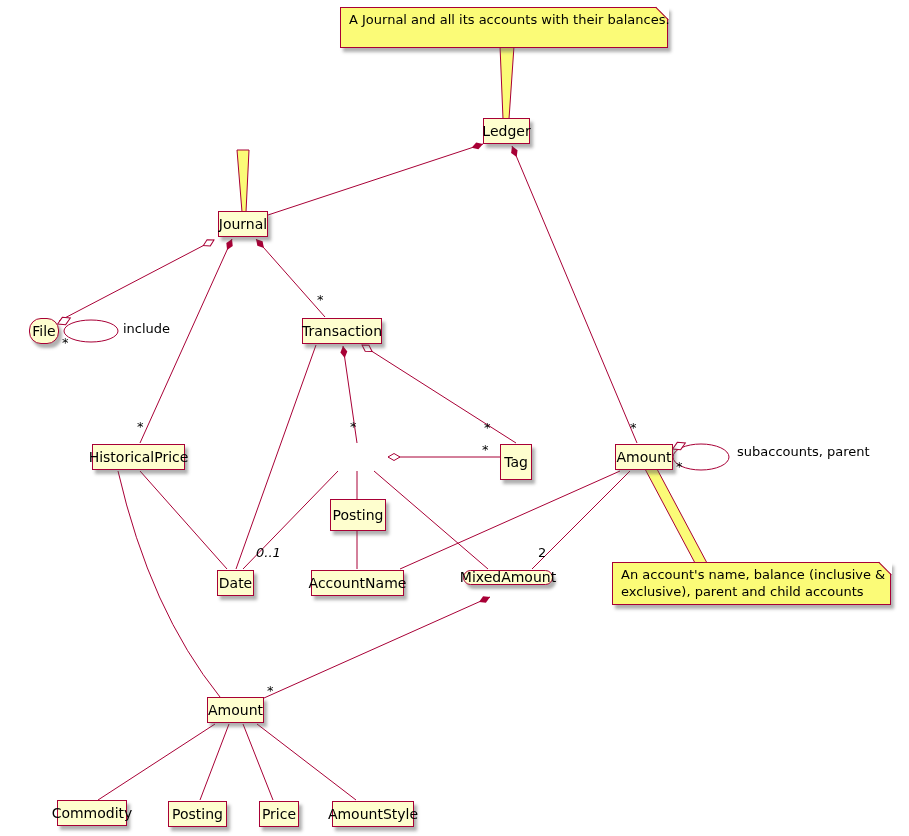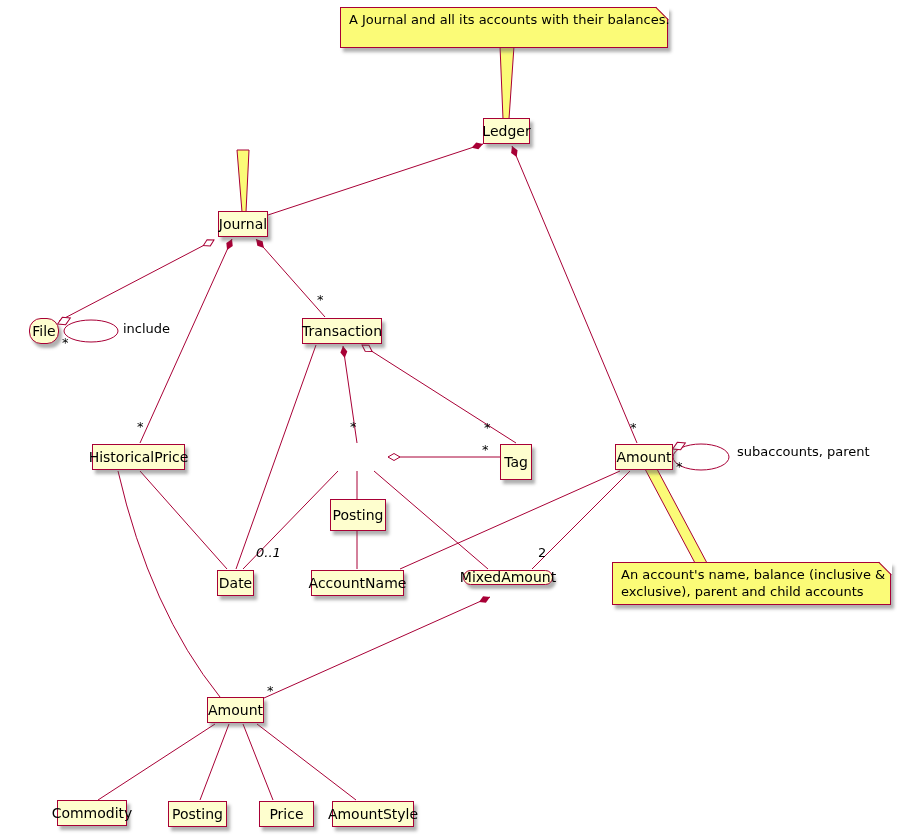--- a/index.html
+++ b/index.html
@@ -104,21 +104,21 @@
   <div class="node" style="left:92px;top:444px;width:93px;height:26px;">HistoricalPrice</div>
   <div class="node" style="left:330px;top:468px;width:56px;height:32px;margin-top:31px;">Posting</div>
   <div class="node" style="left:500px;top:444px;width:32px;height:36px;">Tag</div>
   <div class="node" style="left:615px;top:444px;width:58px;height:26px;">Amount</div>
   <div class="node" style="left:217px;top:570px;width:37px;height:26px;">Date</div>
   <div class="node" style="left:311px;top:570px;width:93px;height:26px;">AccountName</div>
   <div class="node" style="left:463px;top:570px;width:90px;height:15px;border-radius:8px;">MixedAmount</div>
   <div class="node" style="left:207px;top:697px;width:57px;height:26px;">Amount</div>
   <div class="node" style="left:57px;top:800px;width:70px;height:26px;">Commodity</div>
   <div class="node" style="left:168px;top:801px;width:59px;height:26px;">Posting</div>
-  <div class="node" style="left:259px;top:801px;width:55px;height:26px;">Price</div>
+  <div class="node" style="left:259px;top:801px;width:40px;height:26px;">Price</div>
   <div class="node" style="left:332px;top:801px;width:82px;height:26px;">AmountStyle</div>
 
   <span class="elabel" style="left:123px;top:322px;">include</span>
   <span class="elabel" style="left:62px;top:336px;">*</span>
   <span class="elabel" style="left:317px;top:293px;">*</span>
   <span class="elabel" style="left:137px;top:420px;">*</span>
   <span class="elabel" style="left:350px;top:420px;">*</span>
   <span class="elabel" style="left:484px;top:421px;">*</span>
   <span class="elabel" style="left:482px;top:443px;">*</span>
   <span class="elabel" style="left:630px;top:421px;">*</span>

